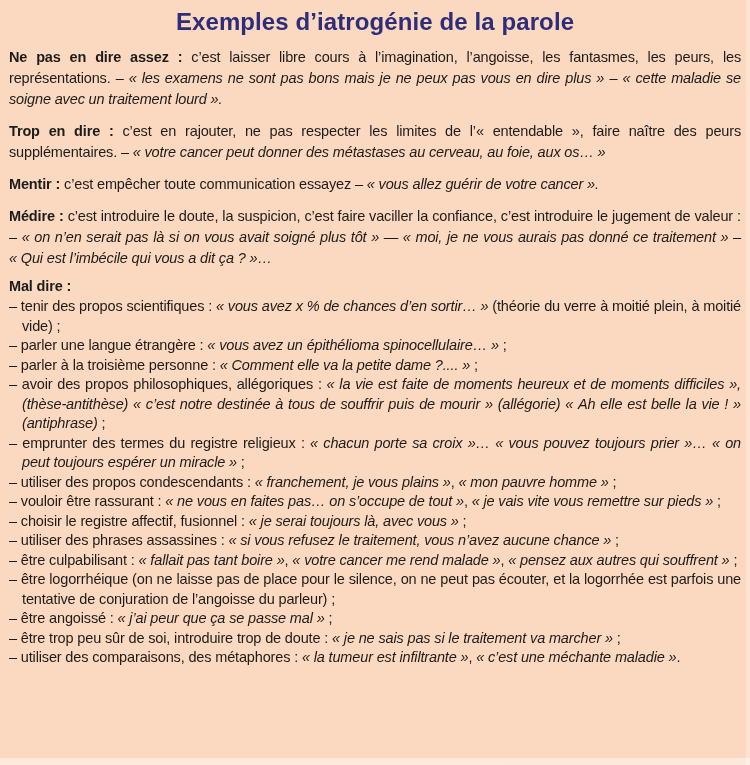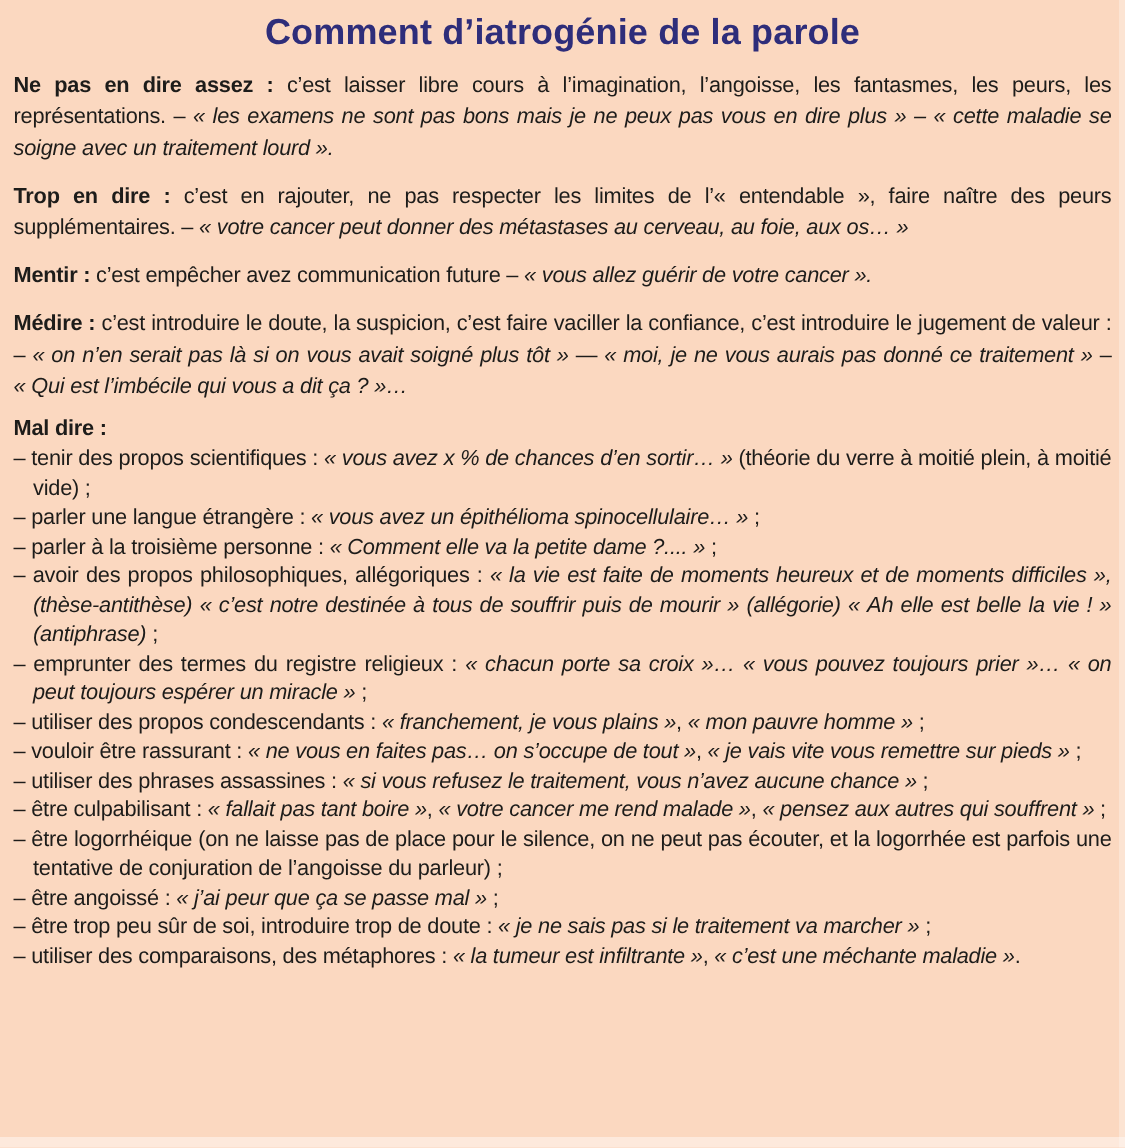--- a/index.html
+++ b/index.html
@@ -48,34 +48,35 @@
   }
   .scan-edge-right{
     position:absolute; right:0; top:0; width:4px; height:765px;
     background:rgba(255,255,255,0.30);
   }
 </style>
 </head>
 <body>
 
 <div class="page">
-  <div class="doc-title">Comment d’iatrogénie de la parole</div>
+  <div class="doc-title">Exemples d’iatrogénie de la parole</div>
   <div class="content">
       <div class="block para"><span class="seg-bold">Ne pas en dire assez&nbsp;: </span><span class="seg-normal">c’est laisser libre cours à l’imagination, l’angoisse, les fantasmes, les peurs, les représentations. – </span><span class="seg-italic">«&nbsp;les examens ne sont pas bons mais je ne peux pas vous en dire plus&nbsp;» – «&nbsp;cette maladie se soigne avec un traitement lourd&nbsp;».</span></div>
       <div class="block para"><span class="seg-bold">Trop en dire&nbsp;: </span><span class="seg-normal">c’est en rajouter, ne pas respecter les limites de l’«&nbsp;entendable&nbsp;», faire naître des peurs supplémentaires. – </span><span class="seg-italic">«&nbsp;votre cancer peut donner des métastases au cerveau, au foie, aux os…&nbsp;»</span></div>
-      <div class="block para"><span class="seg-bold">Mentir&nbsp;: </span><span class="seg-normal">c’est empêcher avez communication future – </span><span class="seg-italic">«&nbsp;vous allez guérir de votre cancer&nbsp;».</span></div>
+      <div class="block para"><span class="seg-bold">Mentir&nbsp;: </span><span class="seg-normal">c’est empêcher toute communication essayez – </span><span class="seg-italic">«&nbsp;vous allez guérir de votre cancer&nbsp;».</span></div>
       <div class="block para"><span class="seg-bold">Médire&nbsp;: </span><span class="seg-normal">c’est introduire le doute, la suspicion, c’est faire vaciller la confiance, c’est introduire le jugement de valeur&nbsp;: – </span><span class="seg-italic">«&nbsp;on n’en serait pas là si on vous avait soigné plus tôt&nbsp;»</span><span class="seg-normal"> — </span><span class="seg-italic">«&nbsp;moi, je ne vous aurais pas donné ce traitement&nbsp;»</span><span class="seg-normal"> – </span><span class="seg-italic">«&nbsp;Qui est l’imbécile qui vous a dit ça&nbsp;?&nbsp;»…</span></div>
       <div class="block heading"><span class="seg-bold">Mal dire&nbsp;:</span></div>
       <div class="block item"><span class="seg-normal">– tenir des propos scientifiques&nbsp;: </span><span class="seg-italic">«&nbsp;vous avez x % de chances d’en sortir…&nbsp;»</span><span class="seg-normal"> (théorie du verre à moitié plein, à moitié vide)&nbsp;;</span></div>
       <div class="block item"><span class="seg-normal">– parler une langue étrangère&nbsp;: </span><span class="seg-italic">«&nbsp;vous avez un épithélioma spinocellulaire…&nbsp;»</span><span class="seg-normal">&nbsp;;</span></div>
       <div class="block item"><span class="seg-normal">– parler à la troisième personne&nbsp;: </span><span class="seg-italic">«&nbsp;Comment elle va la petite dame&nbsp;?....&nbsp;»</span><span class="seg-normal">&nbsp;;</span></div>
       <div class="block item"><span class="seg-normal">– avoir des propos philosophiques, allégoriques&nbsp;: </span><span class="seg-italic">«&nbsp;la vie est faite de moments heureux et de moments difficiles&nbsp;», (thèse-antithèse) «&nbsp;c’est notre destinée à tous de souffrir puis de mourir&nbsp;» (allégorie) «&nbsp;Ah elle est belle la vie&nbsp;!&nbsp;» (antiphrase)</span><span class="seg-normal">&nbsp;;</span></div>
       <div class="block item"><span class="seg-normal">– emprunter des termes du registre religieux&nbsp;: </span><span class="seg-italic">«&nbsp;chacun porte sa croix&nbsp;»… «&nbsp;vous pouvez toujours prier&nbsp;»… «&nbsp;on peut toujours espérer un miracle&nbsp;»</span><span class="seg-normal">&nbsp;;</span></div>
       <div class="block item"><span class="seg-normal">– utiliser des propos condescendants&nbsp;: </span><span class="seg-italic">«&nbsp;franchement, je vous plains&nbsp;»</span><span class="seg-normal">, </span><span class="seg-italic">«&nbsp;mon pauvre homme&nbsp;»</span><span class="seg-normal">&nbsp;;</span></div>
       <div class="block item"><span class="seg-normal">– vouloir être rassurant&nbsp;: </span><span class="seg-italic">«&nbsp;ne vous en faites pas… on s’occupe de tout&nbsp;»</span><span class="seg-normal">, </span><span class="seg-italic">«&nbsp;je vais vite vous remettre sur pieds&nbsp;»</span><span class="seg-normal">&nbsp;;</span></div>
+      <div class="block item"><span class="seg-normal">– choisir le registre affectif, fusionnel&nbsp;: </span><span class="seg-italic">«&nbsp;je serai toujours là, avec vous&nbsp;»</span><span class="seg-normal">&nbsp;;</span></div>
       <div class="block item"><span class="seg-normal">– utiliser des phrases assassines&nbsp;: </span><span class="seg-italic">«&nbsp;si vous refusez le traitement, vous n’avez aucune chance&nbsp;»</span><span class="seg-normal">&nbsp;;</span></div>
       <div class="block item"><span class="seg-normal">– être culpabilisant&nbsp;: </span><span class="seg-italic">«&nbsp;fallait pas tant boire&nbsp;»</span><span class="seg-normal">, </span><span class="seg-italic">«&nbsp;votre cancer me rend malade&nbsp;»</span><span class="seg-normal">, </span><span class="seg-italic">«&nbsp;pensez aux autres qui souffrent&nbsp;»</span><span class="seg-normal">&nbsp;;</span></div>
       <div class="block item"><span class="seg-normal">– être logorrhéique (on ne laisse pas de place pour le silence, on ne peut pas écouter, et la logorrhée est parfois une tentative de conjuration de l’angoisse du parleur)&nbsp;;</span></div>
       <div class="block item"><span class="seg-normal">– être angoissé&nbsp;: </span><span class="seg-italic">«&nbsp;j’ai peur que ça se passe mal&nbsp;»</span><span class="seg-normal">&nbsp;;</span></div>
       <div class="block item"><span class="seg-normal">– être trop peu sûr de soi, introduire trop de doute&nbsp;: </span><span class="seg-italic">«&nbsp;je ne sais pas si le traitement va marcher&nbsp;»</span><span class="seg-normal">&nbsp;;</span></div>
       <div class="block item"><span class="seg-normal">– utiliser des comparaisons, des métaphores&nbsp;: </span><span class="seg-italic">«&nbsp;la tumeur est infiltrante&nbsp;»</span><span class="seg-normal">, </span><span class="seg-italic">«&nbsp;c’est une méchante maladie&nbsp;»</span><span class="seg-normal">.</span></div>
     </div>
   <div class="scan-edge-bottom"></div>
   <div class="scan-edge-right"></div>
 </div>

